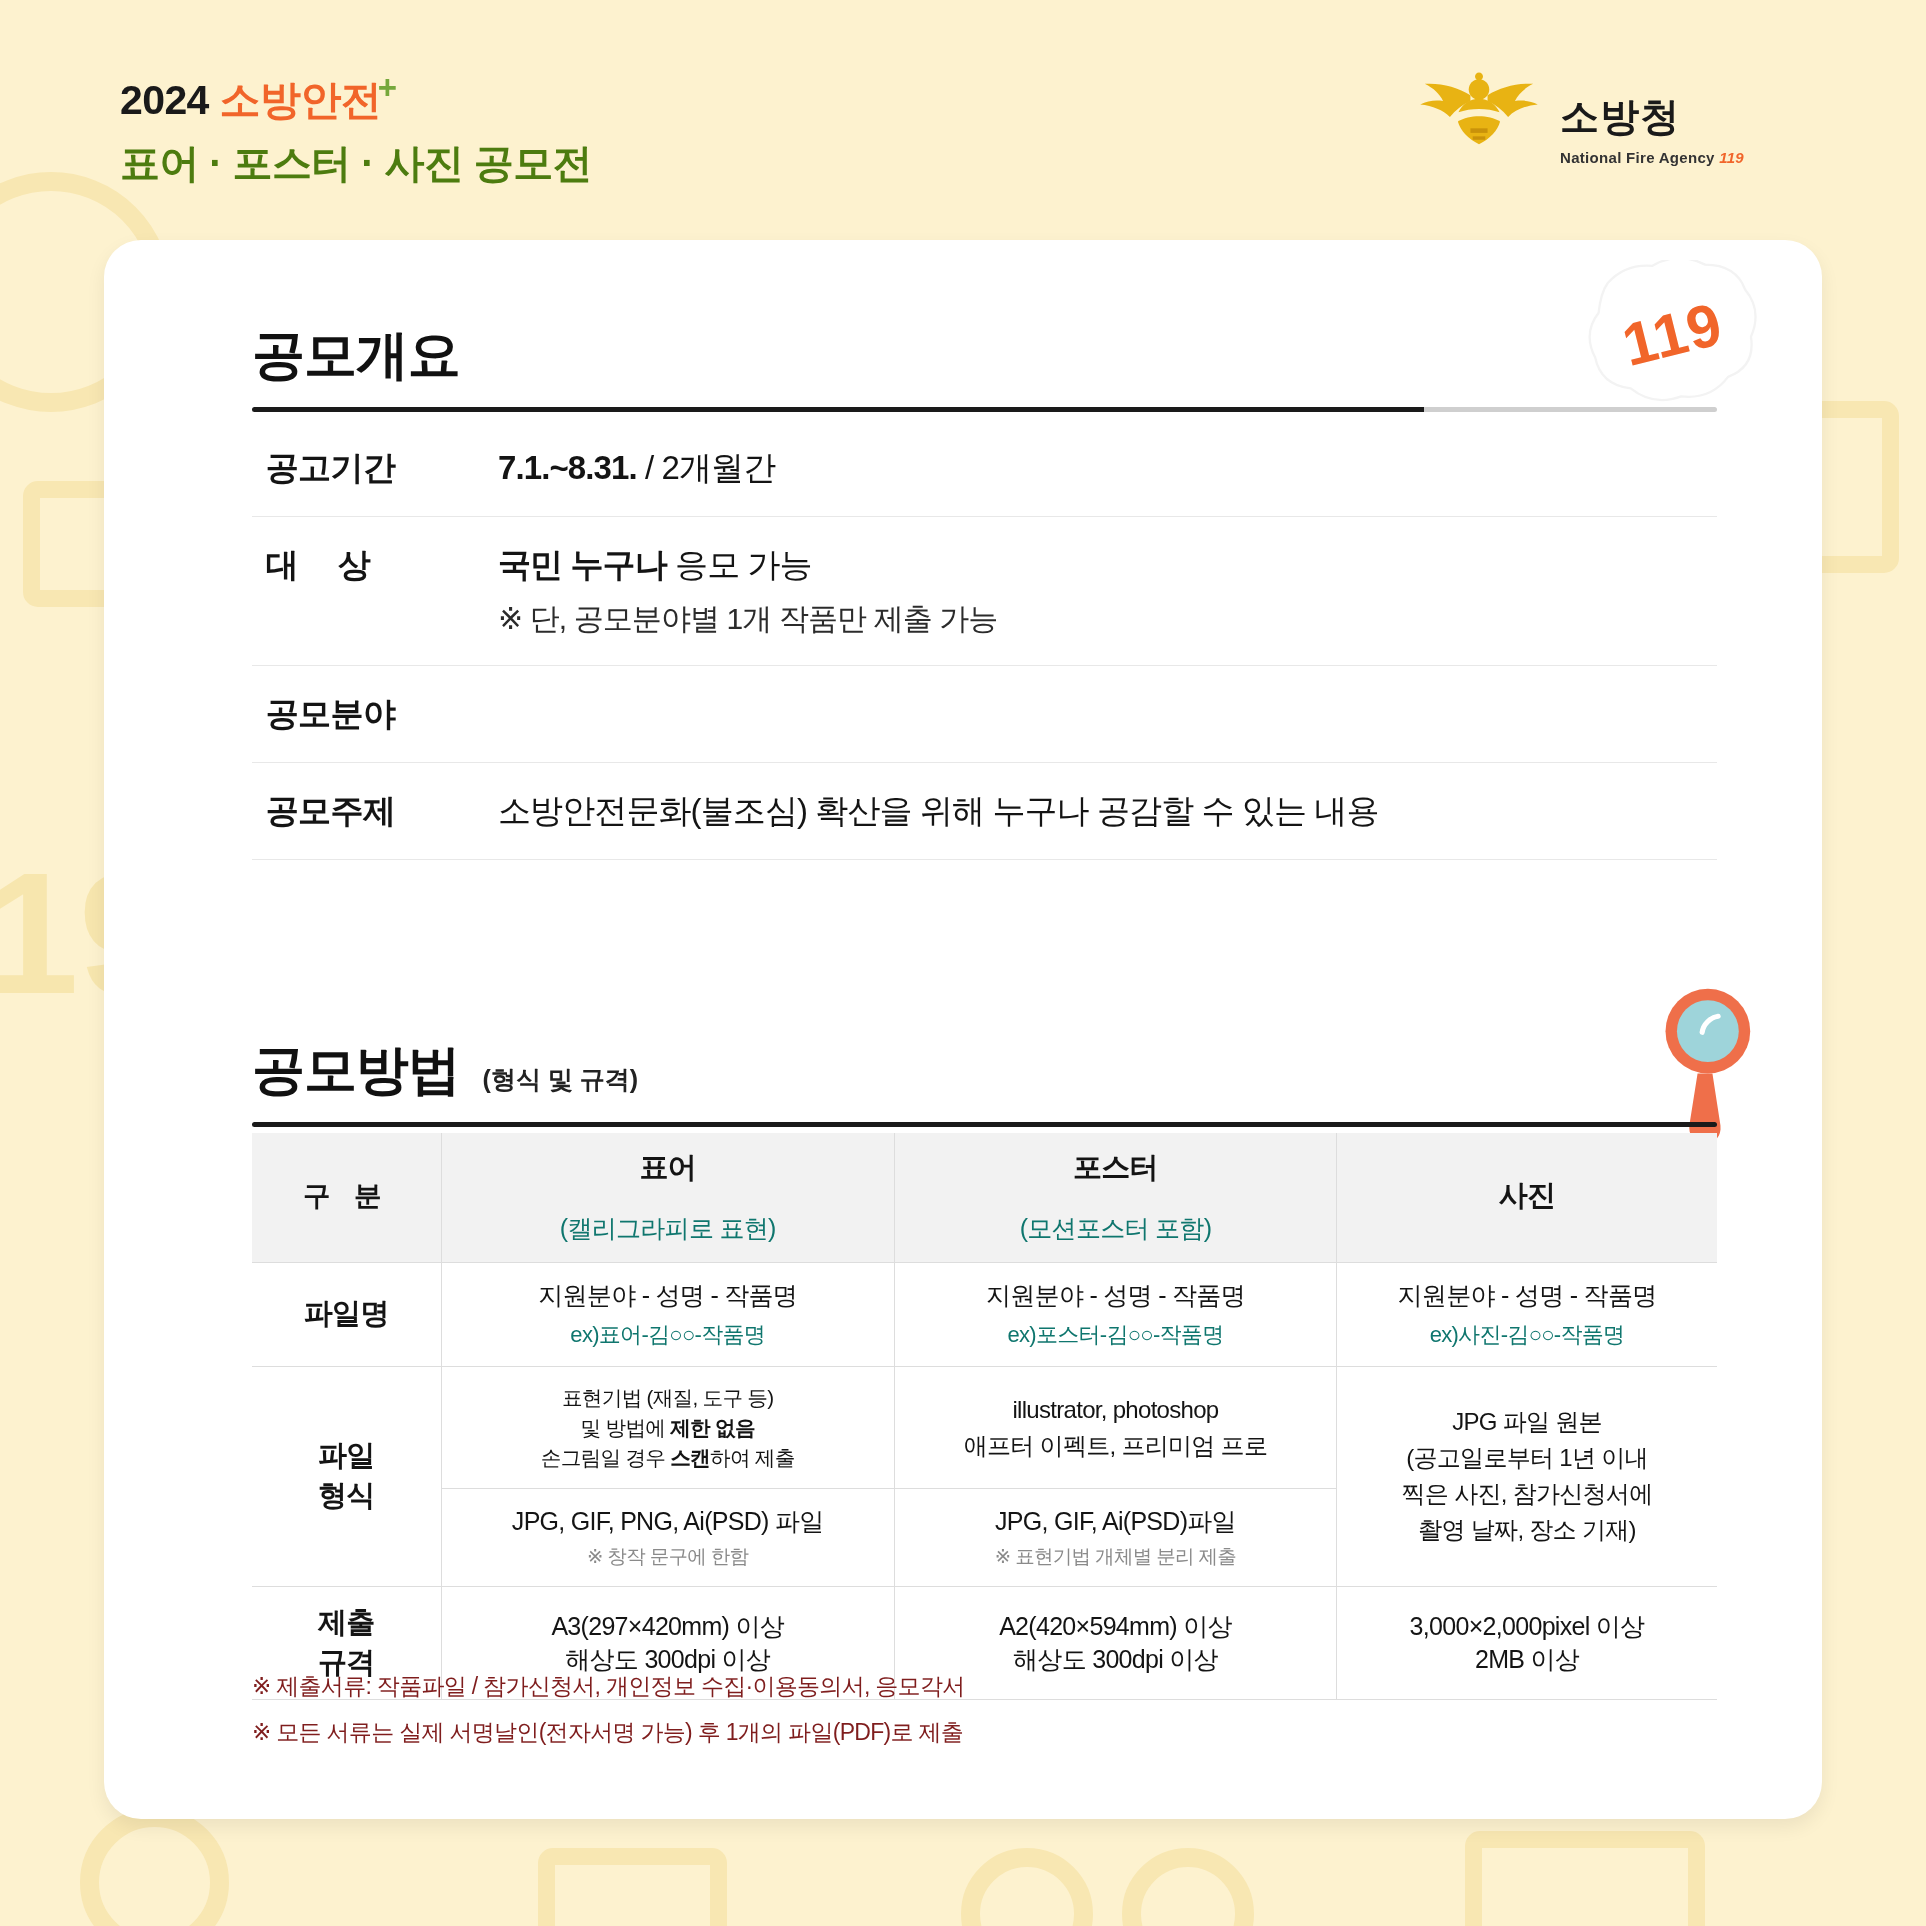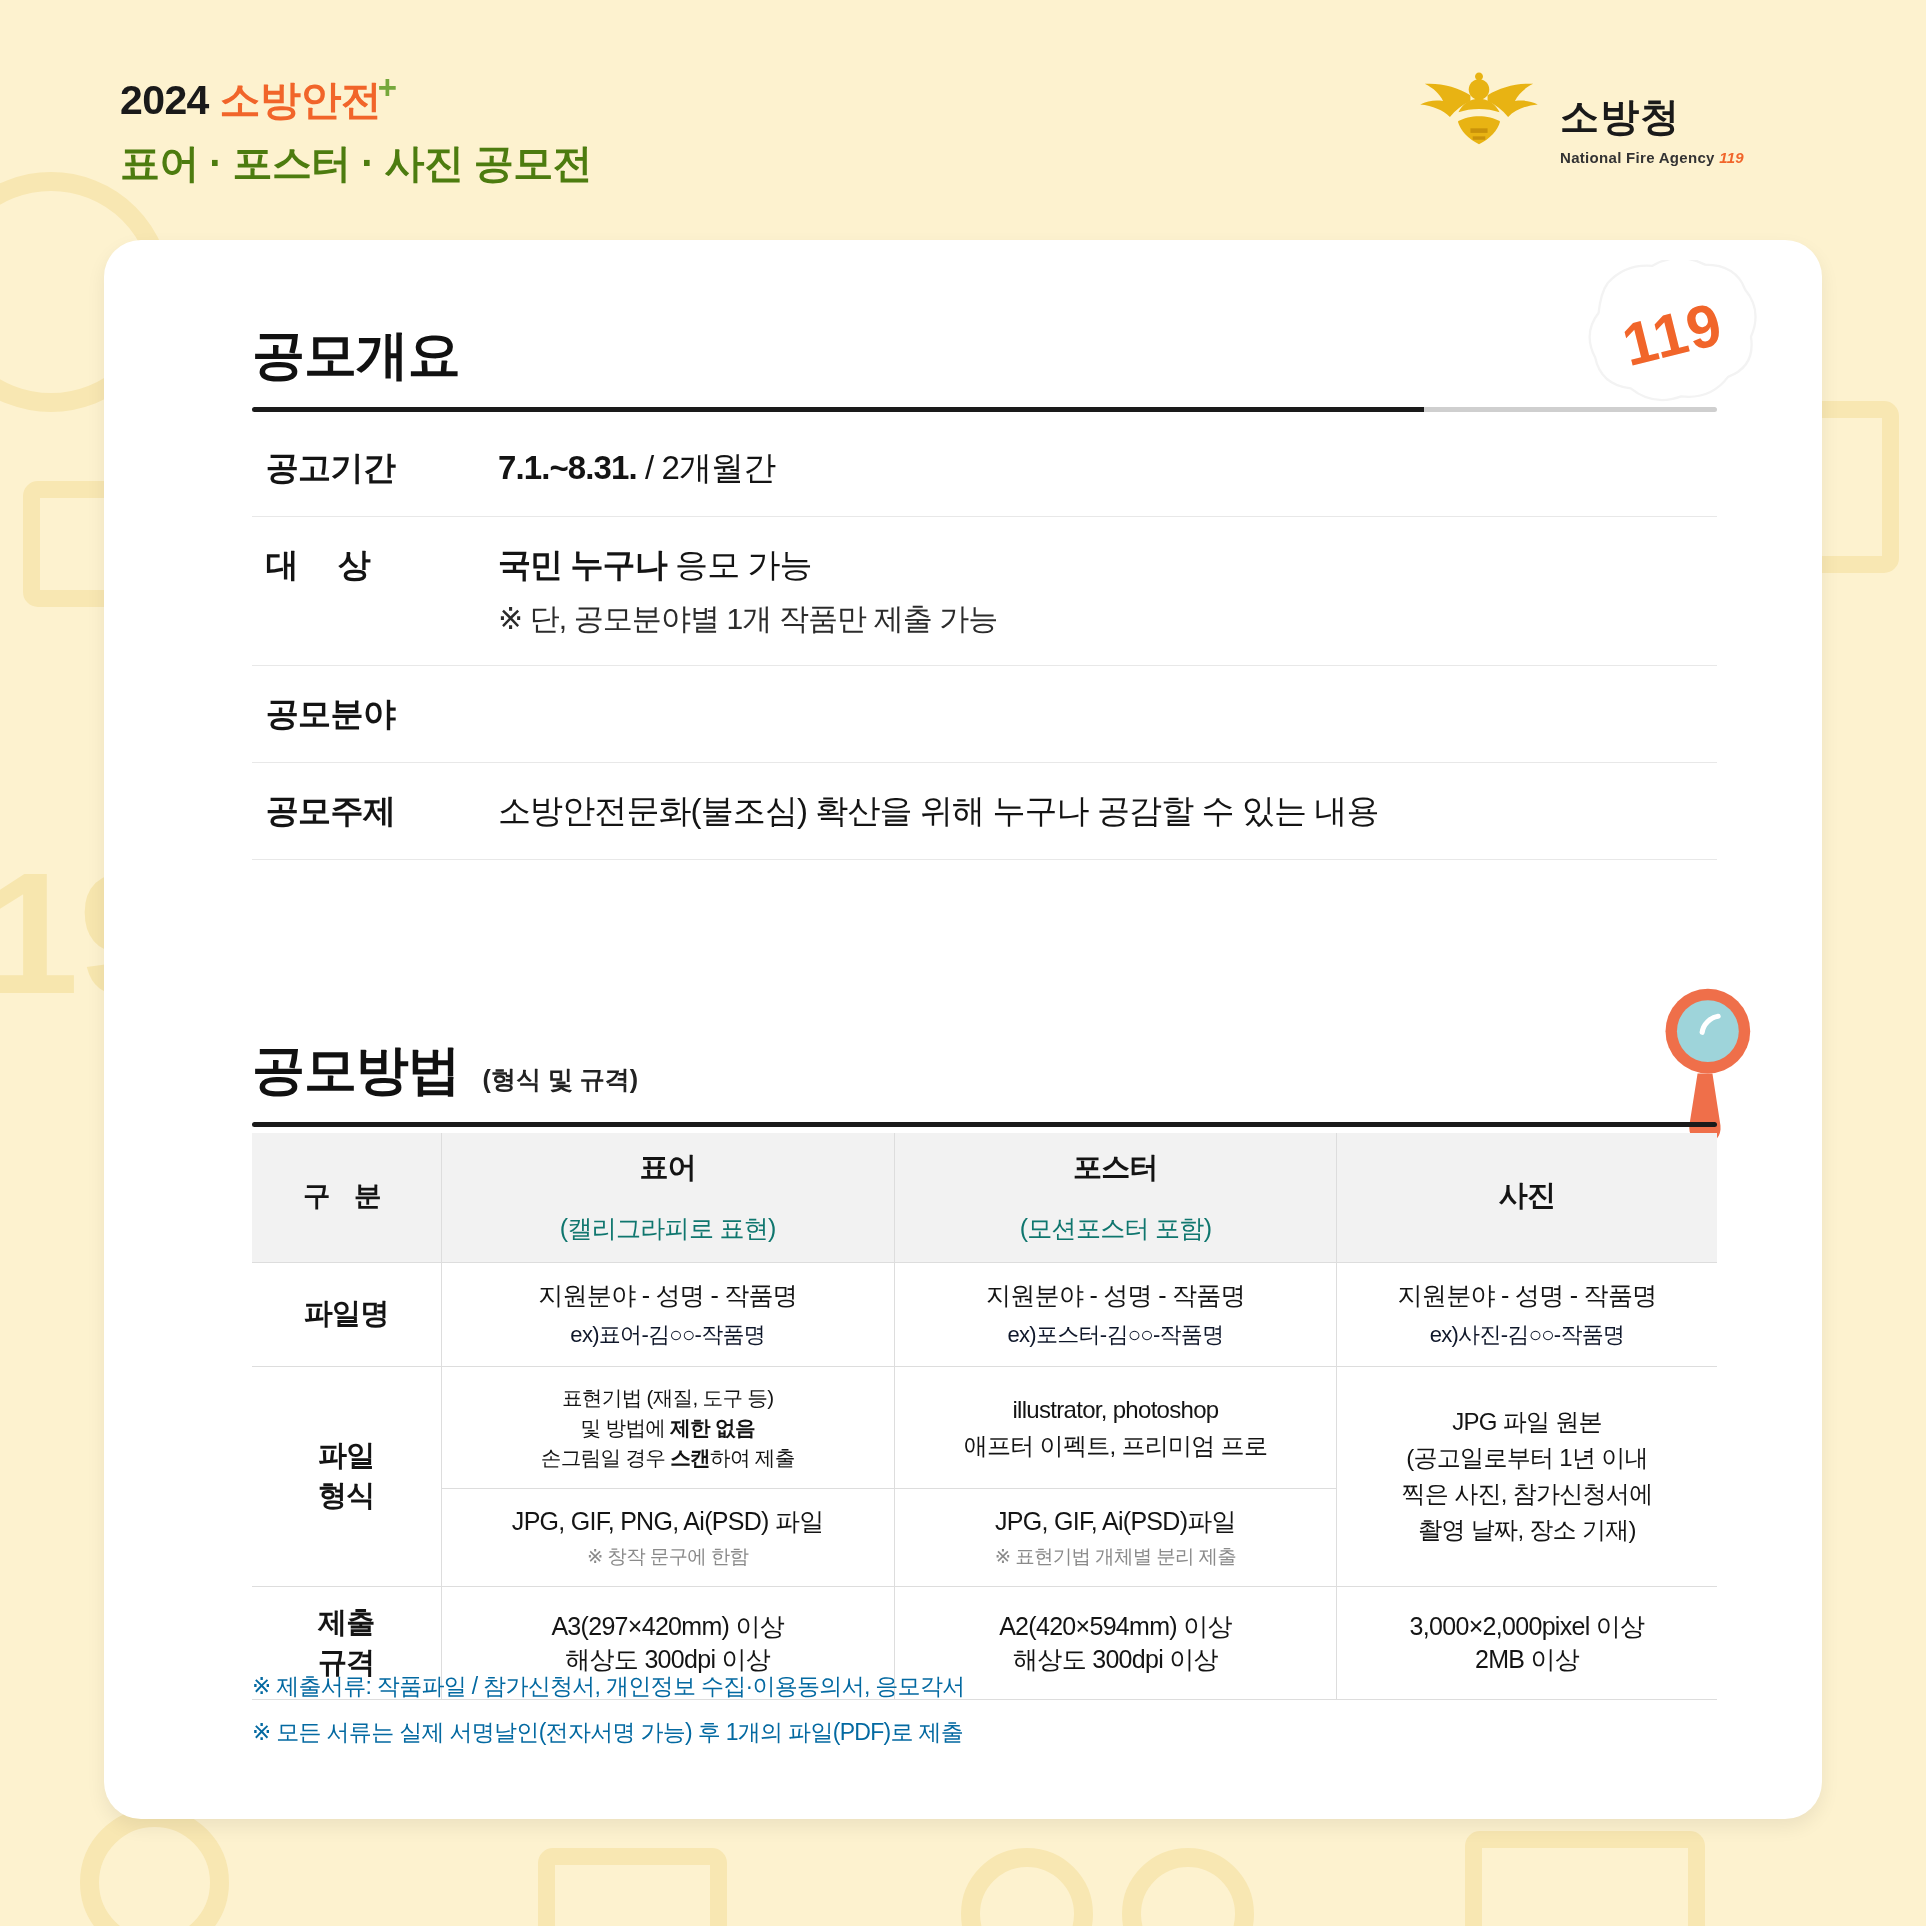--- a/index.html
+++ b/index.html
@@ -115,28 +115,28 @@
   .th-sub { font-size: 25px; font-weight: 500; margin-top: 24px; color: #0f766e; }
   .th-gubun { font-size: 27.5px; font-weight: 800; letter-spacing: 8px; }
 
   table.spec td { padding: 16px 9.2px; }
   table.spec td:first-child { border-left: none; }
   table.spec td:last-child { border-right: none; }
   table.spec tbody tr:last-child td { border-bottom: 1.7px solid #ddd; }
 
   .rowhead { font-size: 29px; font-weight: 800; width: 189px; }
   .cell-main { font-size: 25px; }
-  .cell-ex { font-size: 22px; color: #0f172a; margin-top: 8px; }
+  .cell-ex { font-size: 22px; color: #0f766e; margin-top: 8px; }
   .cell-sm { font-size: 20.6px; line-height: 1.45; }
   .cell-md { font-size: 24px; line-height: 1.5; }
   .cell-note { font-size: 19.5px; color: #8a8a8a; margin-top: 4.6px; }
   .strong { font-weight: 800; }
 
   .footnotes { position: absolute; left: 148px; top: 1431px; width: 1465px; }
-  .footnote { font-size: 23px; color: #0369a1; letter-spacing: -0.7px; margin-bottom: 15px; }
+  .footnote { font-size: 23px; color: #7f1d1d; letter-spacing: -0.7px; margin-bottom: 15px; }
 
   
   .badge119 {
     position: absolute; right: 55px; top: 19.5px;
     width: 189px; height: 149px;
   }
   .badge119 .txt {
     position: absolute; inset: 0;
     display: flex; align-items: center; justify-content: center;
     font-size: 60px; font-weight: 800; color: #f1652a;

